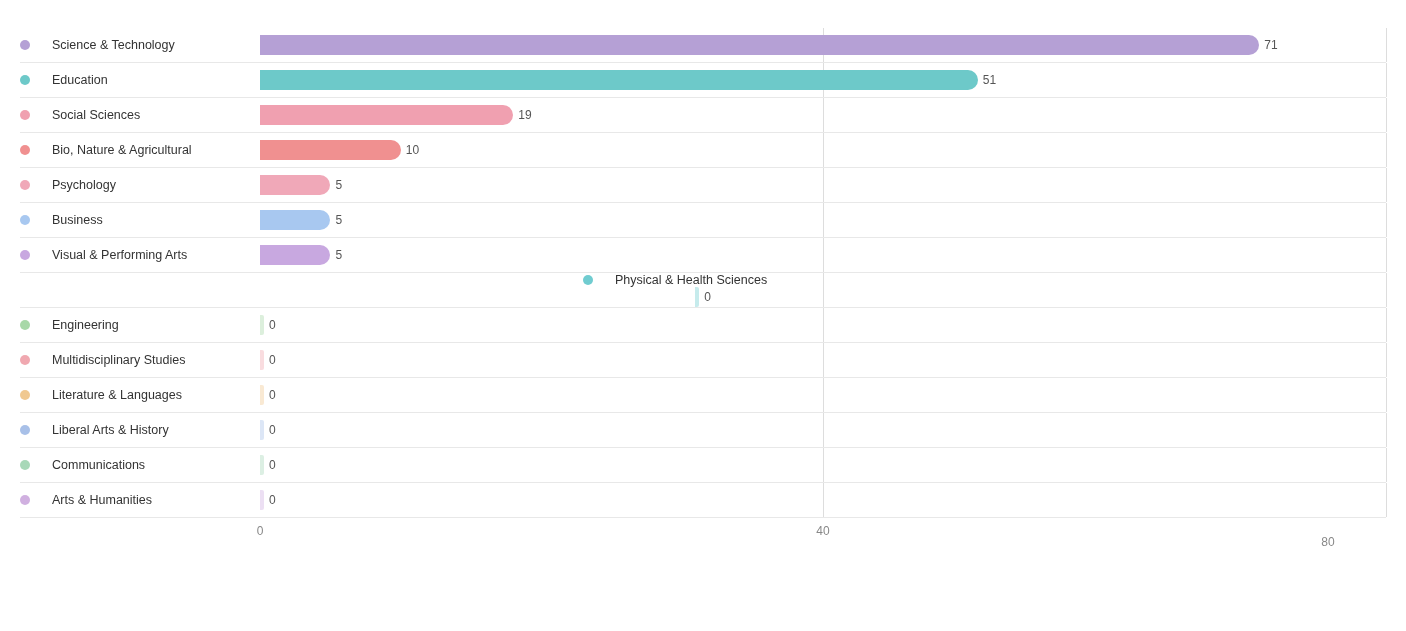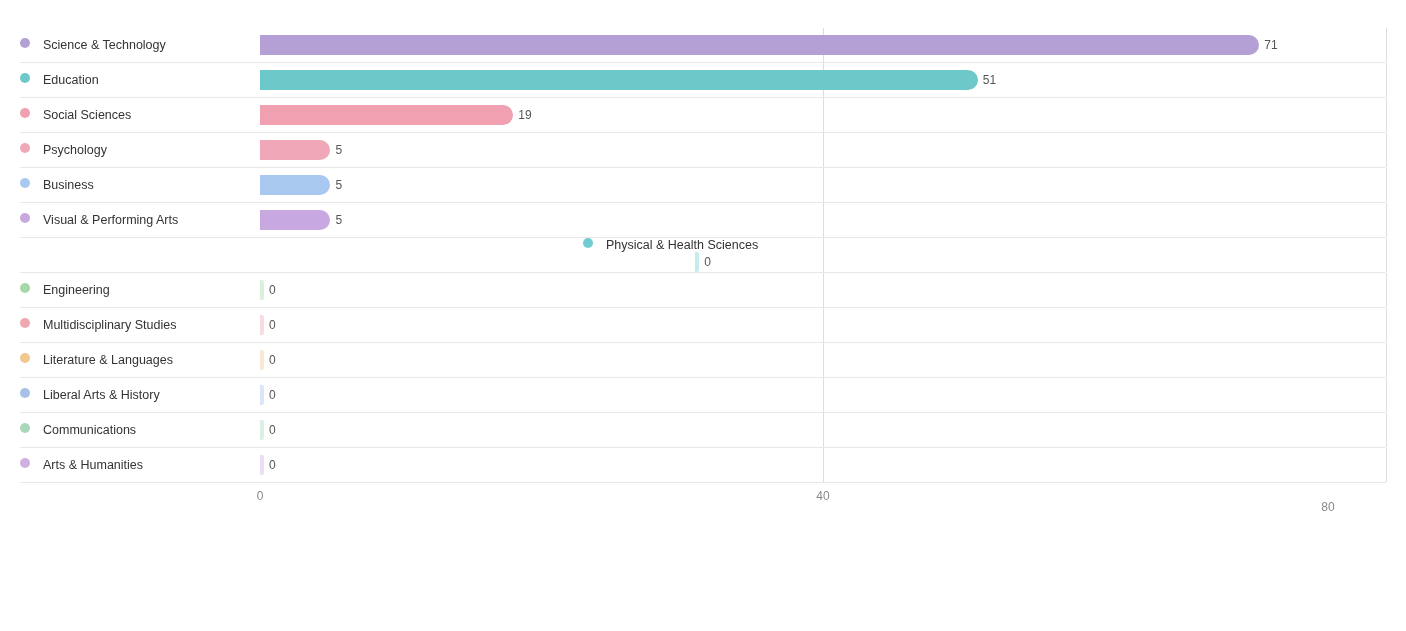--- a/index.html
+++ b/index.html
@@ -36,21 +36,22 @@
       border-bottom: 1px solid #e8e8e8;
       position: relative;
     }
     .bar-label {
       width: 240px;
       min-width: 240px;
       font-size: 12.5px;
       color: #333;
       padding-right: 24px;
       display: flex;
-      gap: 13px;
+      align-items: center;
+      gap: 22px;
       flex-shrink: 0;
     }
     .label-dot {
       width: 10px;
       height: 10px;
       border-radius: 50%;
       flex-shrink: 0;
     }
     .bar-track {
       flex: 1;
@@ -136,20 +137,32 @@
         </div>
         <div class="bar-track">
           <div class="bar-fill" style="width: 253.35px; background: rgb(240, 160, 176);"></div>
           <span class="bar-value">19</span>
         </div>
       </div>
       <div class="bar-row" style="position: relative;">
         <div class="grid-line" style="left: 803px;"></div>
         <div class="grid-line" style="left: 1366px;"></div>
         <div class="bar-label">
+          <div class="label-dot" style="background: rgb(240, 144, 144);"></div>
+          <span>Bio, Nature &amp; Agricultural</span>
+        </div>
+        <div class="bar-track">
+          <div class="bar-fill" style="width: 140.75px; background: rgb(240, 144, 144);"></div>
+          <span class="bar-value">10</span>
+        </div>
+      </div>
+      <div class="bar-row" style="position: relative;">
+        <div class="grid-line" style="left: 803px;"></div>
+        <div class="grid-line" style="left: 1366px;"></div>
+        <div class="bar-label">
           <div class="label-dot" style="background: rgb(240, 168, 184);"></div>
           <span>Psychology</span>
         </div>
         <div class="bar-track">
           <div class="bar-fill" style="width: 70.375px; background: rgb(240, 168, 184);"></div>
           <span class="bar-value">5</span>
         </div>
       </div>
       <div class="bar-row" style="position: relative;">
         <div class="grid-line" style="left: 803px;"></div>

